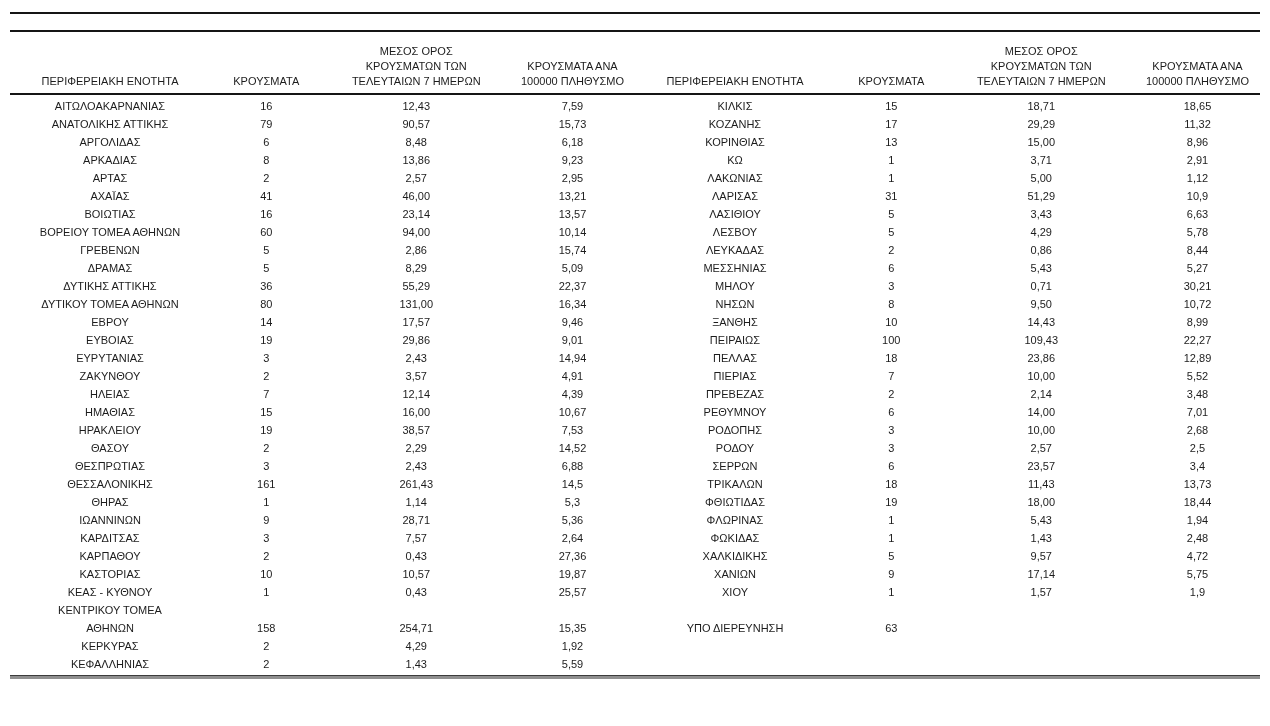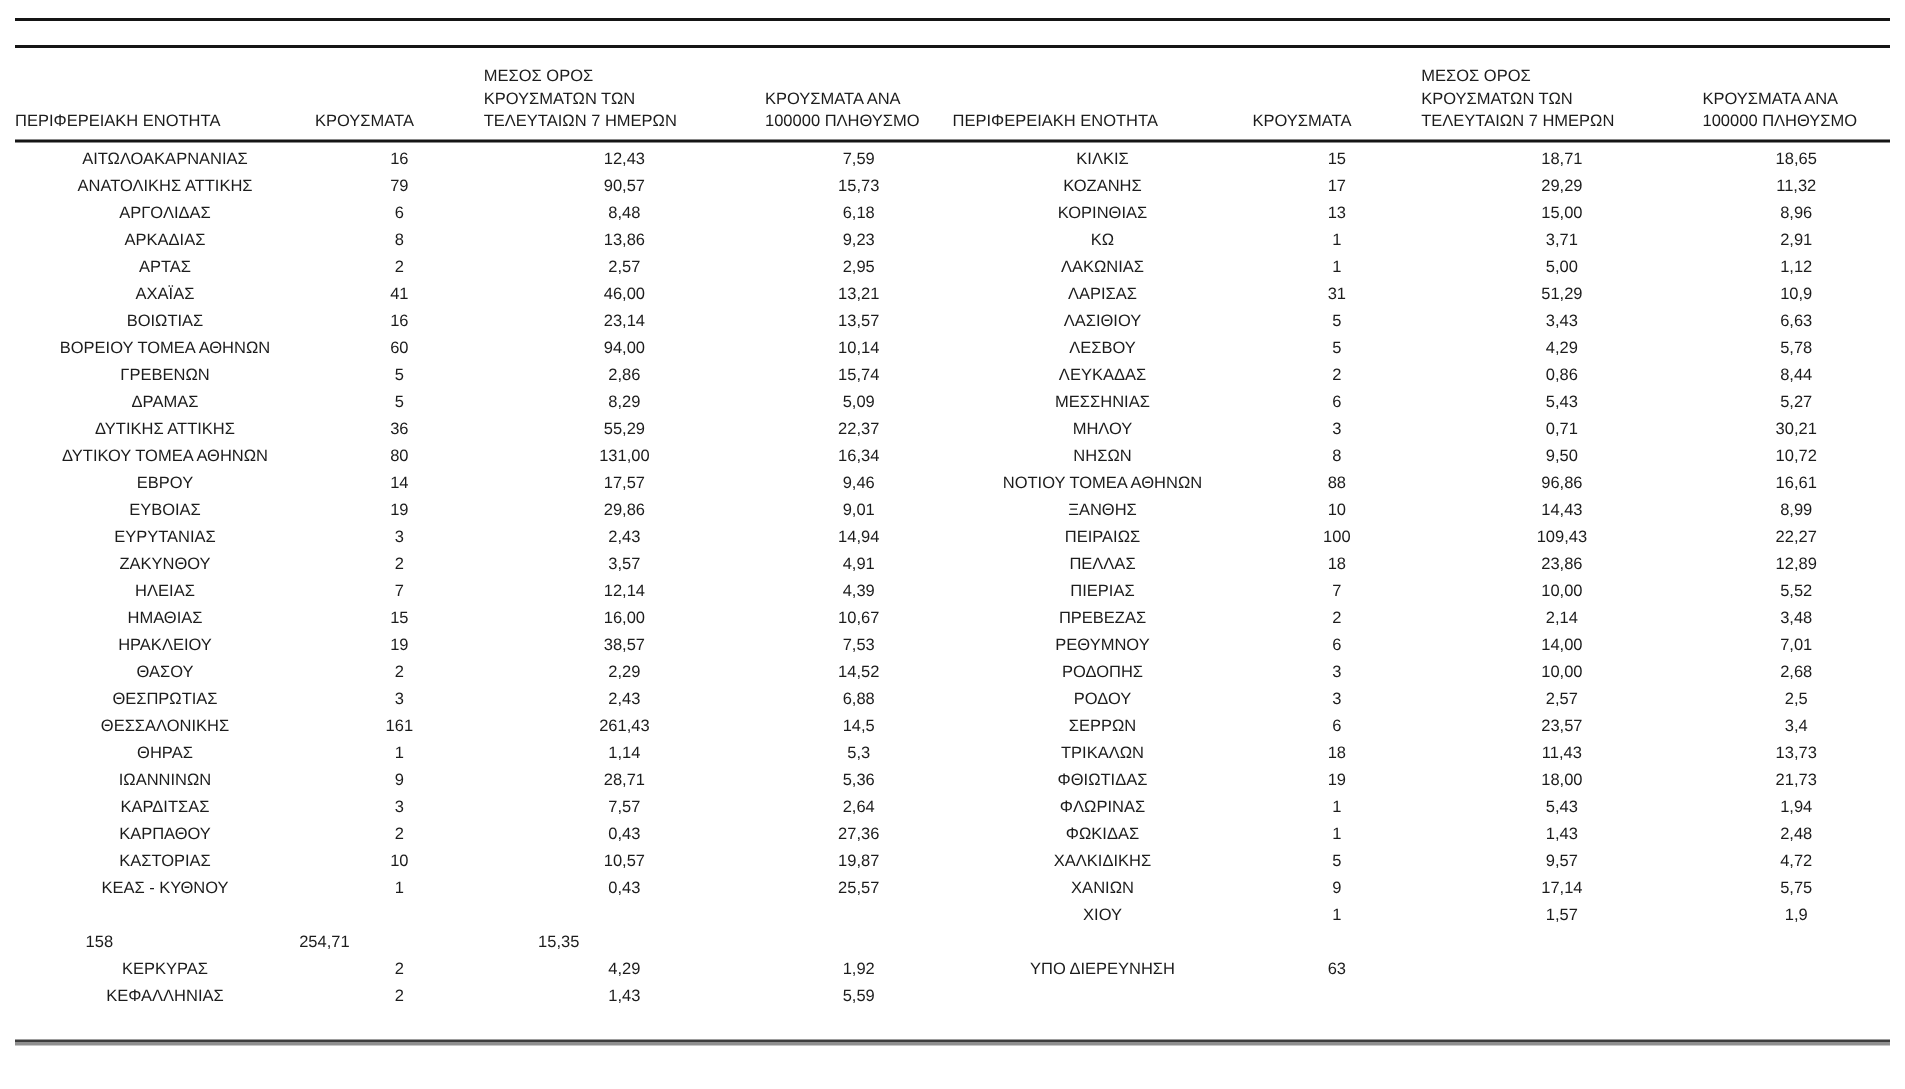--- a/index.html
+++ b/index.html
@@ -13,21 +13,21 @@
   .rule-top-1 { margin-top: 12px; border-top: 2px solid #151515; }
   .rule-top-2 { margin-top: 16px; border-top: 2px solid #151515; }
 
   .header-row {
     display: flex; align-items: flex-end;
     padding-top: 12px; padding-bottom: 4px;
     border-bottom: 2px solid #151515;
   }
   .half { width: 50%; display: flex; align-items: flex-end; }
   .hcell {
-    text-align: left; font-size: 11px; line-height: 15px;
+    text-align: center; font-size: 11px; line-height: 15px;
     white-space: pre-line;
   }
   .c-region { width: 32%; }
   .c-cases  { width: 18%; }
   .c-avg    { width: 30%; }
   .c-per    { width: 20%; }
 
   .tbody { display: flex; margin-top: 2px; }
   .half-body { width: 50%; }
   .trow { display: flex; align-items: flex-end; height: 18px; }
@@ -235,20 +235,22 @@
           <div class="tcell c-avg">10,57</div>
           <div class="tcell c-per">19,87</div>
         </div>
         <div class="trow">
           <div class="tcell c-region">ΚΕΑΣ - ΚΥΘΝΟΥ</div>
           <div class="tcell c-cases">1</div>
           <div class="tcell c-avg">0,43</div>
           <div class="tcell c-per">25,57</div>
         </div>
         <div class="trow tall">
+          <div class="tcell c-region">ΚΕΝΤΡΙΚΟΥ ΤΟΜΕΑ
+ΑΘΗΝΩΝ</div>
           <div class="tcell c-cases">158</div>
           <div class="tcell c-avg">254,71</div>
           <div class="tcell c-per">15,35</div>
         </div>
         <div class="trow">
           <div class="tcell c-region">ΚΕΡΚΥΡΑΣ</div>
           <div class="tcell c-cases">2</div>
           <div class="tcell c-avg">4,29</div>
           <div class="tcell c-per">1,92</div>
         </div>
@@ -326,26 +328,20 @@
           <div class="tcell c-avg">0,71</div>
           <div class="tcell c-per">30,21</div>
         </div>
         <div class="trow">
           <div class="tcell c-region">ΝΗΣΩΝ</div>
           <div class="tcell c-cases">8</div>
           <div class="tcell c-avg">9,50</div>
           <div class="tcell c-per">10,72</div>
         </div>
         <div class="trow">
-          <div class="tcell c-region">ΝΟΤΙΟΥ ΤΟΜΕΑ ΑΘΗΝΩΝ</div>
-          <div class="tcell c-cases">88</div>
-          <div class="tcell c-avg">96,86</div>
-          <div class="tcell c-per">16,61</div>
-        </div>
-        <div class="trow">
           <div class="tcell c-region">ΞΑΝΘΗΣ</div>
           <div class="tcell c-cases">10</div>
           <div class="tcell c-avg">14,43</div>
           <div class="tcell c-per">8,99</div>
         </div>
         <div class="trow">
           <div class="tcell c-region">ΠΕΙΡΑΙΩΣ</div>
           <div class="tcell c-cases">100</div>
           <div class="tcell c-avg">109,43</div>
           <div class="tcell c-per">22,27</div>
@@ -395,21 +391,21 @@
         <div class="trow">
           <div class="tcell c-region">ΤΡΙΚΑΛΩΝ</div>
           <div class="tcell c-cases">18</div>
           <div class="tcell c-avg">11,43</div>
           <div class="tcell c-per">13,73</div>
         </div>
         <div class="trow">
           <div class="tcell c-region">ΦΘΙΩΤΙΔΑΣ</div>
           <div class="tcell c-cases">19</div>
           <div class="tcell c-avg">18,00</div>
-          <div class="tcell c-per">21,73</div>
+          <div class="tcell c-per">18,44</div>
         </div>
         <div class="trow">
           <div class="tcell c-region">ΦΛΩΡΙΝΑΣ</div>
           <div class="tcell c-cases">1</div>
           <div class="tcell c-avg">5,43</div>
           <div class="tcell c-per">1,94</div>
         </div>
         <div class="trow">
           <div class="tcell c-region">ΦΩΚΙΔΑΣ</div>
           <div class="tcell c-cases">1</div>

